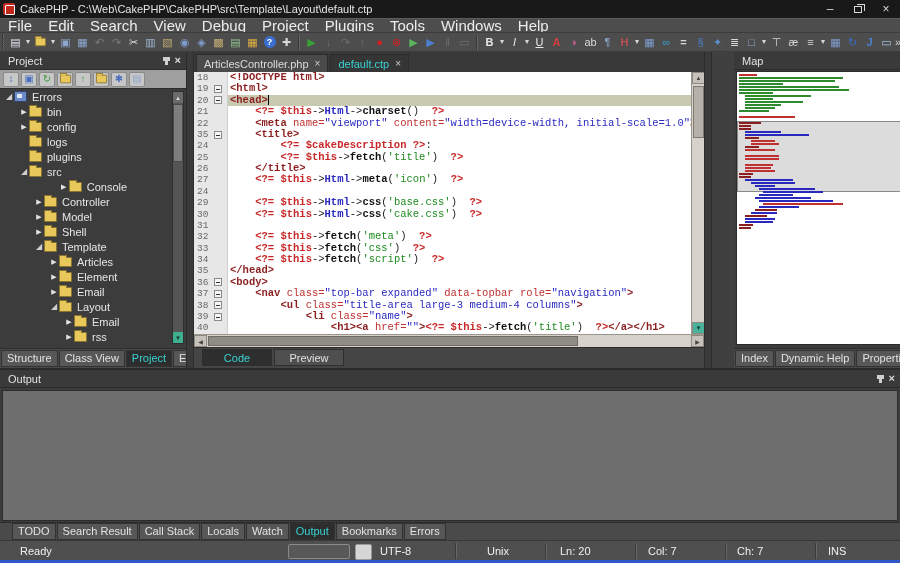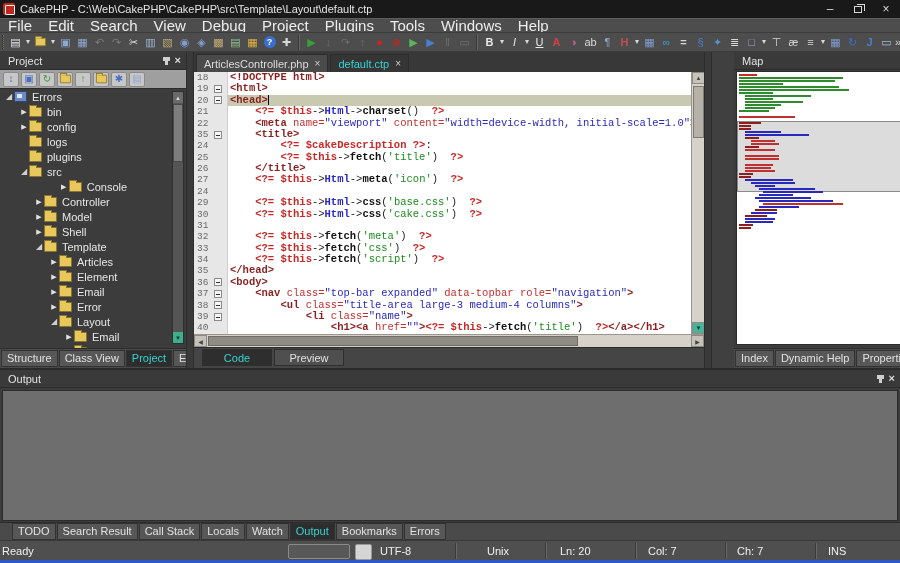--- a/index.html
+++ b/index.html
@@ -335,25 +335,20 @@
           </div>
           <div class="tree-row" style="padding-left: 49px;">
             <span class="tree-arrow">▶</span>
             <span class="folder-icon"></span>
             <span class="tree-label">Element</span>
           </div>
           <div class="tree-row" style="padding-left: 49px;">
             <span class="tree-arrow">▶</span>
             <span class="folder-icon"></span>
             <span class="tree-label">Email</span>
-          </div>
-          <div class="tree-row" style="padding-left: 49px;">
-            <span class="tree-arrow">▶</span>
-            <span class="folder-icon"></span>
-            <span class="tree-label">Error</span>
           </div>
           <div class="tree-row" style="padding-left: 49px;">
             <span class="tree-arrow exp">◢</span>
             <span class="folder-icon"></span>
             <span class="tree-label">Layout</span>
           </div>
           <div class="tree-row" style="padding-left: 64px;">
             <span class="tree-arrow">▶</span>
             <span class="folder-icon"></span>
             <span class="tree-label">Email</span>
@@ -520,21 +515,21 @@
       <span class="stab">Search Result</span>
       <span class="stab">Call Stack</span>
       <span class="stab">Locals</span>
       <span class="stab">Watch</span>
       <span class="stab active">Output</span>
       <span class="stab">Bookmarks</span>
       <span class="stab">Errors</span>
     </div>
 
   <div class="statusbar">
-    <span class="sb-item" style="left:2px">Ready</span>
+    <span class="sb-item" style="left:20px">Ready</span>
     <span class="sb-progress"></span>
     <span class="sb-btn"></span>
     <span class="sb-item" style="left:380px">UTF-8</span>
     <span class="sb-sep" style="left:455px"></span>
     <span class="sb-item" style="left:487px">Unix</span>
     <span class="sb-sep" style="left:545px"></span>
     <span class="sb-item" style="left:560px">Ln: 20</span>
     <span class="sb-sep" style="left:635px"></span>
     <span class="sb-item" style="left:648px">Col: 7</span>
     <span class="sb-sep" style="left:725px"></span>

